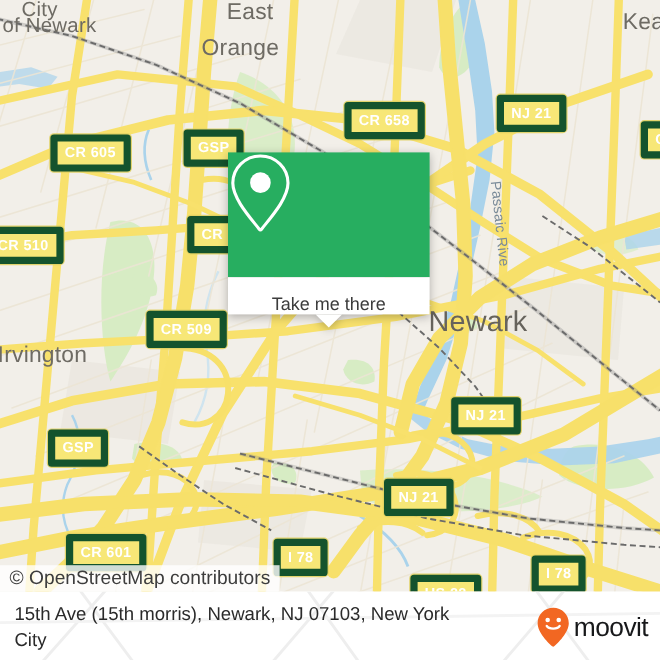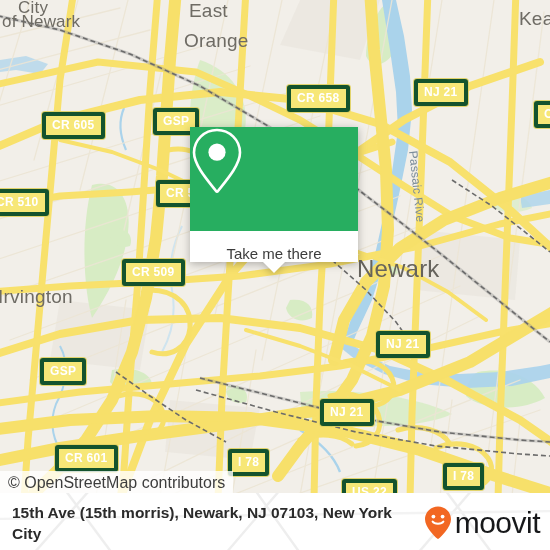--- a/index.html
+++ b/index.html
@@ -30,21 +30,21 @@
   .mlabel.city.big{font-size:19px;}
   .mlabel.river{
     font-size:12px;color:#7a8b99;
     transform-origin:0 0;
   }
 
   
   .shield{
     position:absolute;
     background:#f7e777;
-    border:4px solid #14532d;
+    border:6px solid #14532d;
     border-radius:3px;
     color:#ffffff;
     font-size:12px;
     font-weight:bold;
     line-height:16px;
     padding:1px 6px 2px 6px;
     text-align:center;
     white-space:nowrap;
     box-shadow:0 0 0 1px rgba(224,208,96,.9);
     font-family:"Liberation Sans", sans-serif;
@@ -96,25 +96,24 @@
   #footer-wm{position:absolute;left:0;top:0;opacity:1;}
   #footer-inner{
     position:absolute;left:0;top:0;width:550px;height:57px;
     display:flex;align-items:flex-start;justify-content:space-between;
     padding:9px 8px 0 12px;box-sizing:border-box;
   }
   #addr{
     font-size:15.5px;line-height:21px;color:#2a2a2a;
     max-width:385px;
     font-family:"Liberation Sans", sans-serif;
-    font-weight:bold;
   }
   #brand{display:flex;align-items:center;gap:2px;margin-top:3px;padding-right:2px;}
   #brand-word{
-    font-size:30px;line-height:30px;color:#17181a;
+    font-size:22px;line-height:30px;color:#17181a;
     letter-spacing:-.5px;
     font-family:"Liberation Sans", sans-serif;
   }
 </style>
 </head>
 <body>
 
 <div id="app">
 
   <div id="map">
@@ -289,21 +288,21 @@
       <g class="rd" stroke="#f9e978" stroke-width="4">
         <path d="M352,250 L404,268 L448,292 L486,320"></path>
         <path d="M246,330 L300,346 L352,366 L400,390"></path>
         <path d="M60,140 L112,152 L160,170 L206,192"></path>
       </g>
     </svg>
 
     <div class="mlabel city" style="left:18px;top:-2px;">City</div>
     <div class="mlabel city" style="left:2px;top:12px;">of Newark</div>
     <div class="mlabel city big" style="left:189px;top:0;">East</div>
-    <div class="mlabel city big" style="left:184px;top:30px;">Orange</div>
+    <div class="mlabel city big" style="left:168px;top:30px;">Orange</div>
     <div class="mlabel city big" style="left:519px;top:8px;">Kea</div>
     <div class="mlabel city" style="left:357px;top:255px;font-size:24px;color:#66635c;">Newark</div>
     <div class="mlabel city big" style="left:-2px;top:286px;">Irvington</div>
     <div class="mlabel river" style="left:420px;top:150px;transform:rotate(84deg);">Passaic Rive</div>
 
     <div class="shield" style="left:287px;top:85px;">CR 658</div>
     <div class="shield" style="left:414px;top:79px;">NJ 21</div>
     <div class="shield" style="left:42px;top:112px;">CR 605</div>
     <div class="shield" style="left:153px;top:108px;">GSP</div>
     <div class="shield" style="left:156px;top:180px;">CR 503</div>

